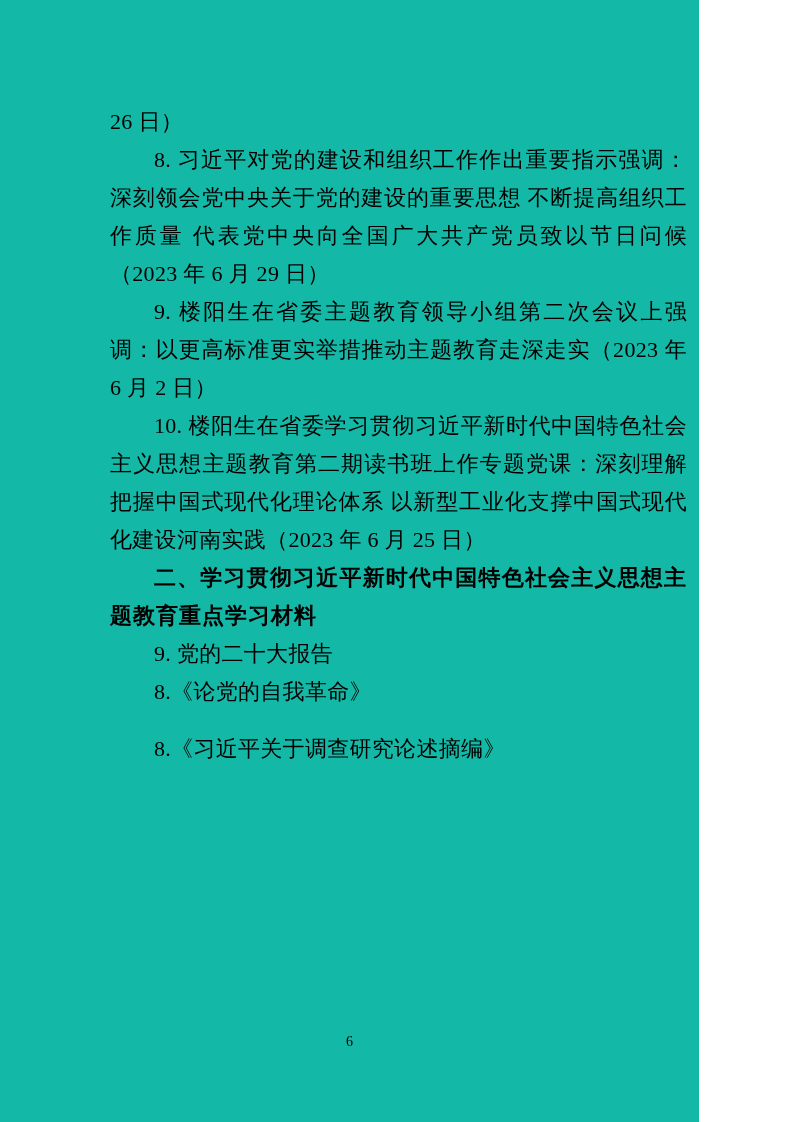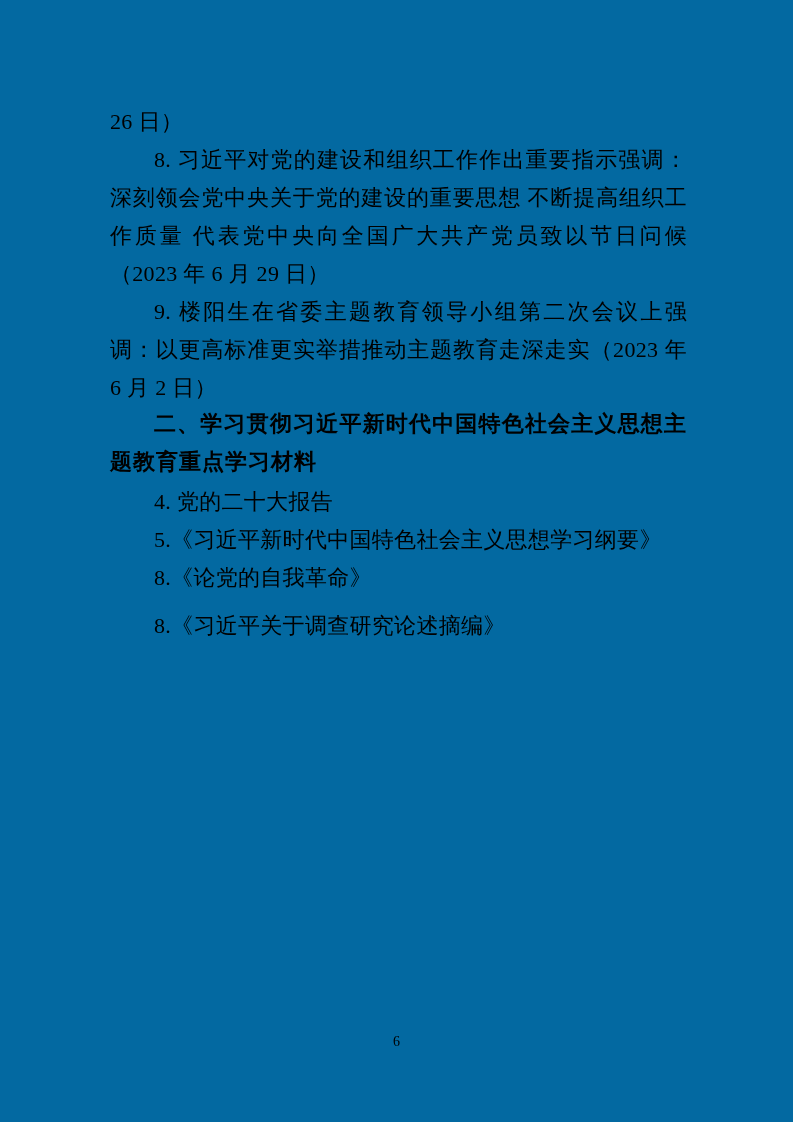--- a/index.html
+++ b/index.html
@@ -2,23 +2,23 @@
 <html><head>
 <meta charset="utf-8">
 <style>
   html, body {
     margin: 0;
     padding: 0;
     background: #ffffff;
   }
   .page {
     position: relative;
-    width: 793px;
+    width: 699px;
     height: 1122px;
-    background: #0369a1;
+    background: #14b8a6;
     color: #000000;
     font-family: "Liberation Serif", serif;
     overflow: hidden;
   }
   .content {
     position: absolute;
     left: 110px;
     top: 103px;
     width: 577px;
     font-size: 22px;
@@ -28,46 +28,46 @@
   }
   .para {
     margin: 0;
     text-indent: 44px; 
   }
   .para.continuation {
     text-indent: 0;
   }
   .para.heading {
     font-weight: bold;
-    font-family: Liberation Mono, monospace;
+    font-family: Liberation Serif, serif;
     letter-spacing: 1px;
   }
   .para.gap-before {
-    margin-top: 10px;
+    margin-top: 19px;
   }
   .footer {
     position: absolute;
     left: 0;
     right: 0;
     top: 1032px;
     text-align: center;
     font-size: 14px;
     line-height: 20px;
   }
 </style>
 </head>
 <body>
 
 <div class="page">
   <div class="content">
     <p class="para continuation">26 日）</p>
     <p class="para">8. 习近平对党的建设和组织工作作出重要指示强调：深刻领会党中央关于党的建设的重要思想 不断提高组织工作质量 代表党中央向全国广大共产党员致以节日问候（2023 年 6 月 29 日）</p>
     <p class="para">9. 楼阳生在省委主题教育领导小组第二次会议上强调：以更高标准更实举措推动主题教育走深走实（2023 年 6 月 2 日）</p>
+    <p class="para">10. 楼阳生在省委学习贯彻习近平新时代中国特色社会主义思想主题教育第二期读书班上作专题党课：深刻理解把握中国式现代化理论体系 以新型工业化支撑中国式现代化建设河南实践（2023 年 6 月 25 日）</p>
     <p class="para heading">二、学习贯彻习近平新时代中国特色社会主义思想主题教育重点学习材料</p>
-    <p class="para">4. 党的二十大报告</p>
-    <p class="para">5.《习近平新时代中国特色社会主义思想学习纲要》</p>
+    <p class="para">9. 党的二十大报告</p>
     <p class="para">8.《论党的自我革命》</p>
     <p class="para gap-before">8.《习近平关于调查研究论述摘编》</p>
   </div>
   <div class="footer">
     <span>6</span>
   </div>
 </div>
 
 </body></html>

